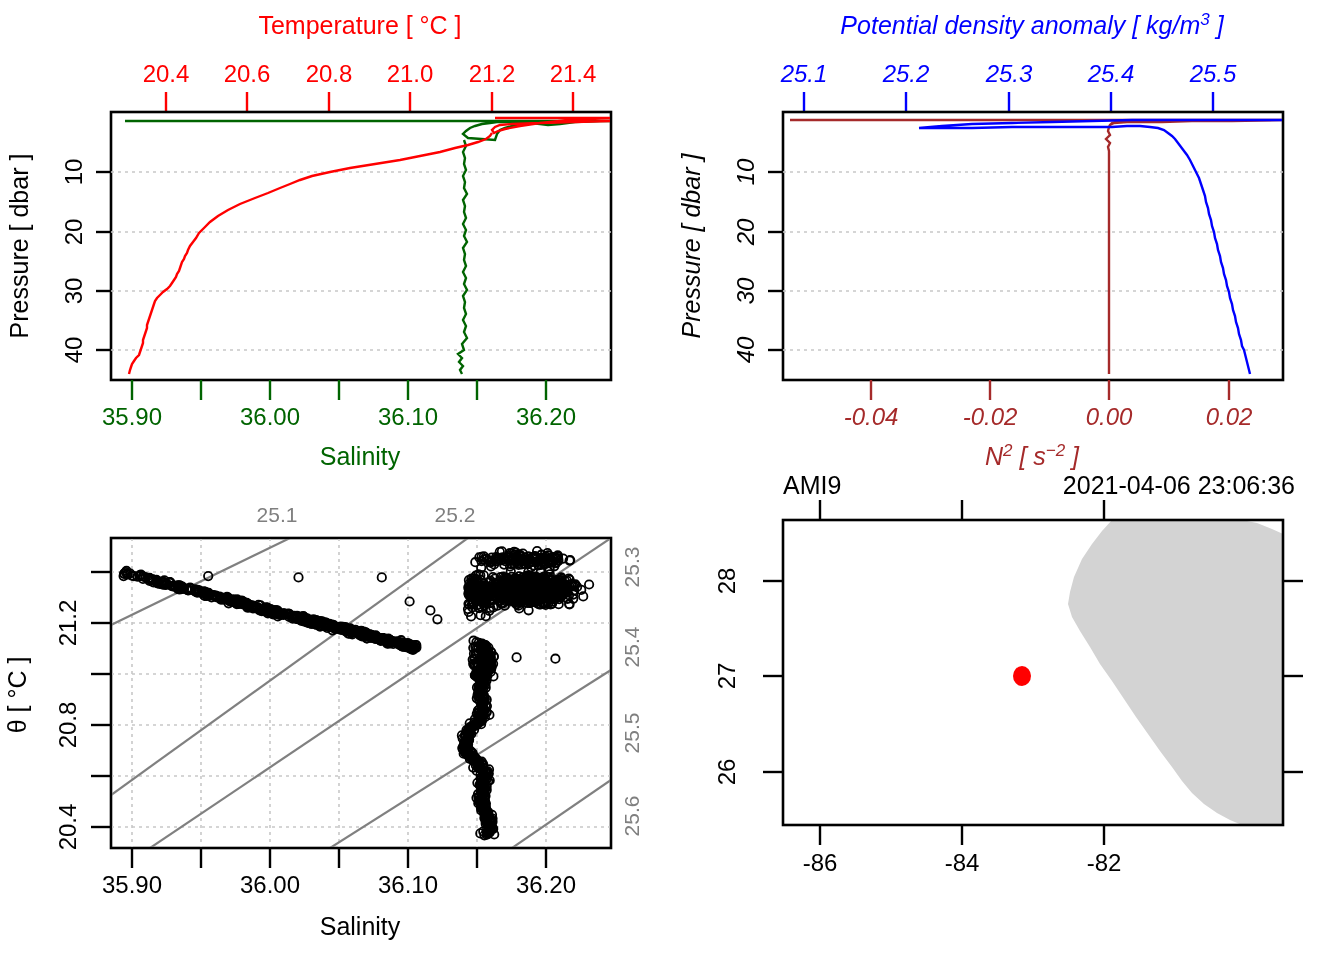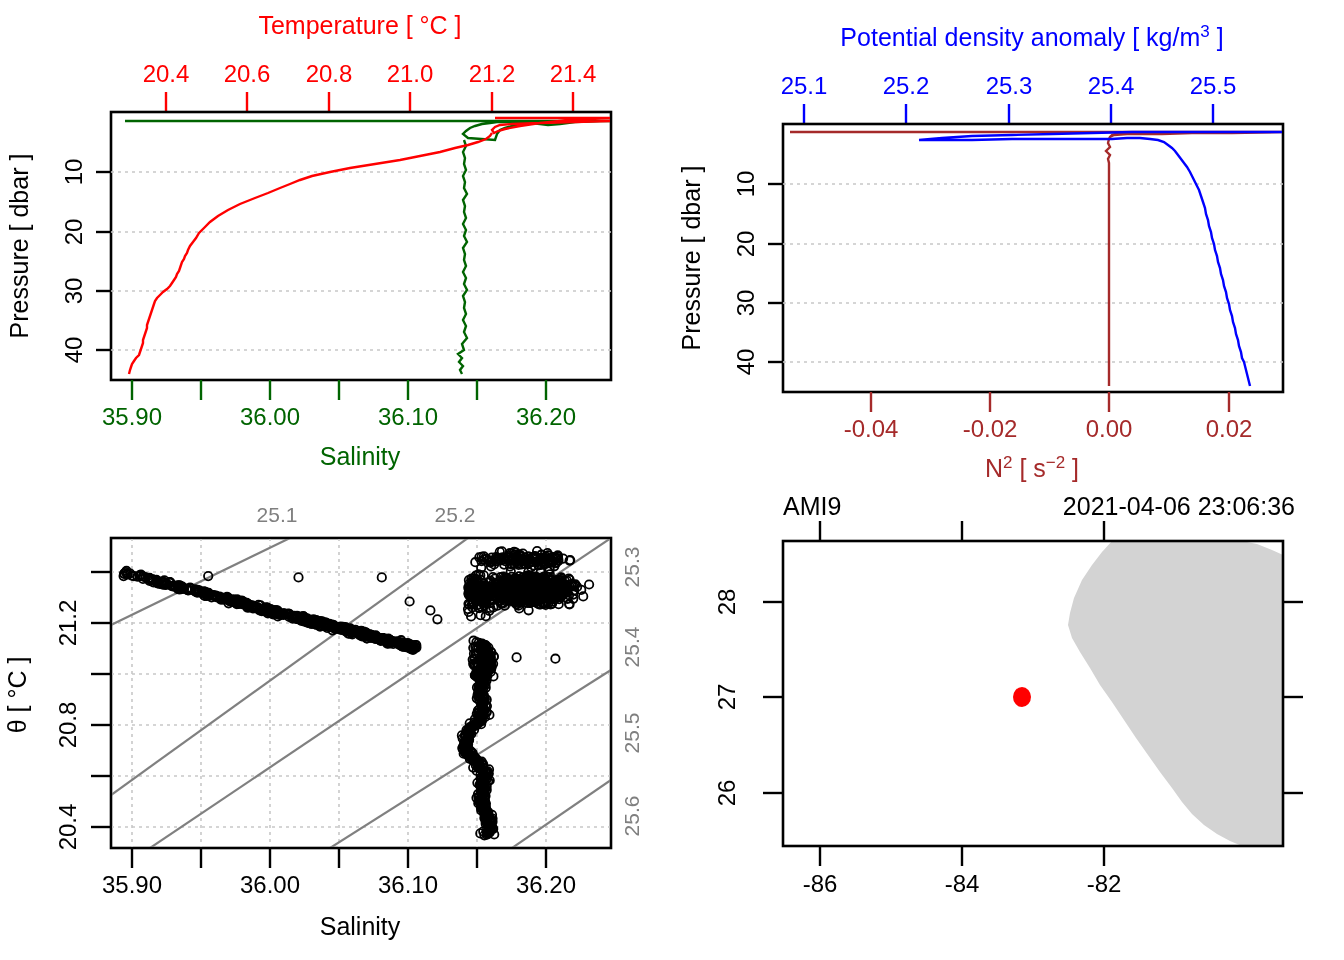--- a/index.html
+++ b/index.html
@@ -106,21 +106,21 @@
         <text x="132" y="425">35.90</text>
         <text x="270" y="425">36.00</text>
         <text x="408" y="425">36.10</text>
         <text x="546" y="425">36.20</text>
       </g>
 
       <text x="360" y="465" text-anchor="middle" font-size="25" fill="#006400">Salinity</text>
     </svg>
   </div>
 
-  <div class="panel" style="left:672px;top:12px;width:672px;height:480px;">
+  <div class="panel" style="left:672px;top:0;width:672px;height:480px;font-style:italic;">
     <svg class="svgpanel" width="672" height="480" viewBox="0 0 672 480">
 
       <text x="360" y="34" text-anchor="middle" font-size="25" fill="#0000FF">
         <tspan>Potential density anomaly [ kg/m</tspan><tspan dy="-9" font-size="17">3</tspan><tspan dy="9"> ]</tspan>
       </text>
 
       <g font-size="24" fill="#0000FF" text-anchor="middle">
         <text x="132" y="82">25.1</text>
         <text x="234" y="82">25.2</text>
         <text x="337" y="82">25.3</text>
@@ -2515,21 +2515,21 @@
       <g font-size="24" fill="#000000" text-anchor="middle">
         <text x="132" y="413">35.90</text>
         <text x="270" y="413">36.00</text>
         <text x="408" y="413">36.10</text>
         <text x="546" y="413">36.20</text>
       </g>
       <text x="360" y="455" text-anchor="middle" font-size="25" fill="#000000">Salinity</text>
     </svg>
   </div>
 
-  <div class="panel" style="left:672px;top:480px;width:672px;height:480px;">
+  <div class="panel" style="left:672px;top:459px;width:672px;height:480px;">
     <svg class="svgpanel" width="672" height="480" viewBox="0 0 672 480">
 
       <text x="111" y="35" font-size="25" fill="#000000" text-anchor="start">AMI9</text>
       <text x="623" y="35" font-size="25" fill="#000000" text-anchor="end">2021-04-06 23:06:36</text>
 
       <g stroke="#000000" stroke-width="2.4">
         <line x1="148" y1="41" x2="148" y2="61"></line>
         <line x1="290" y1="41" x2="290" y2="61"></line>
         <line x1="432" y1="41" x2="432" y2="61"></line>
       </g>

